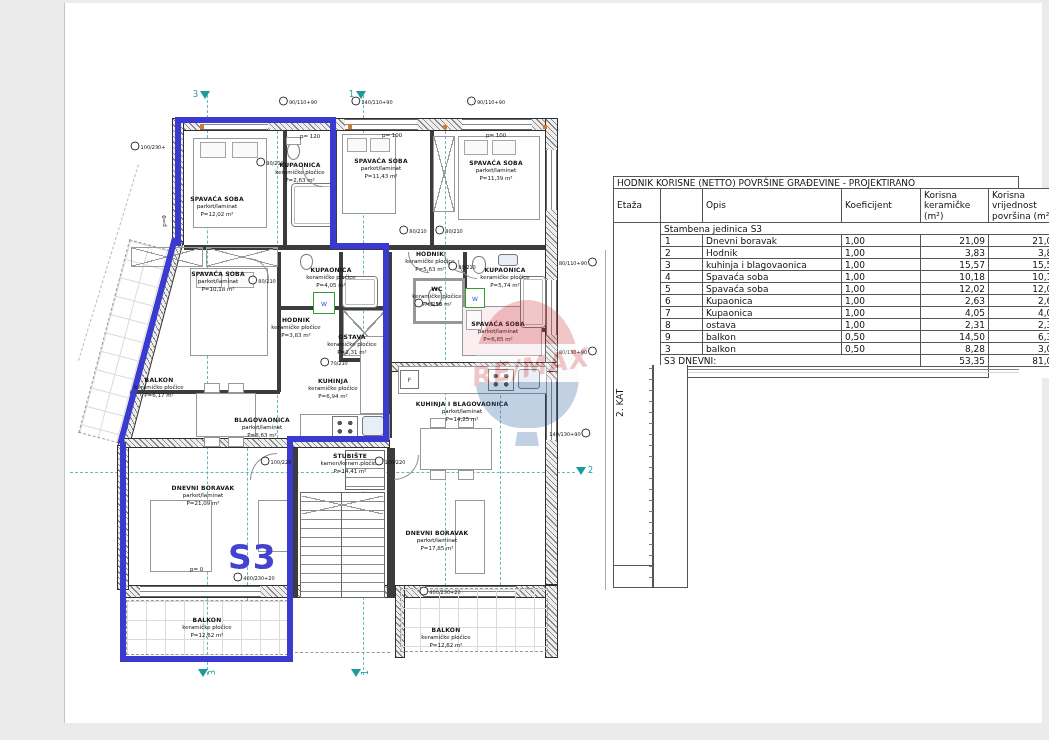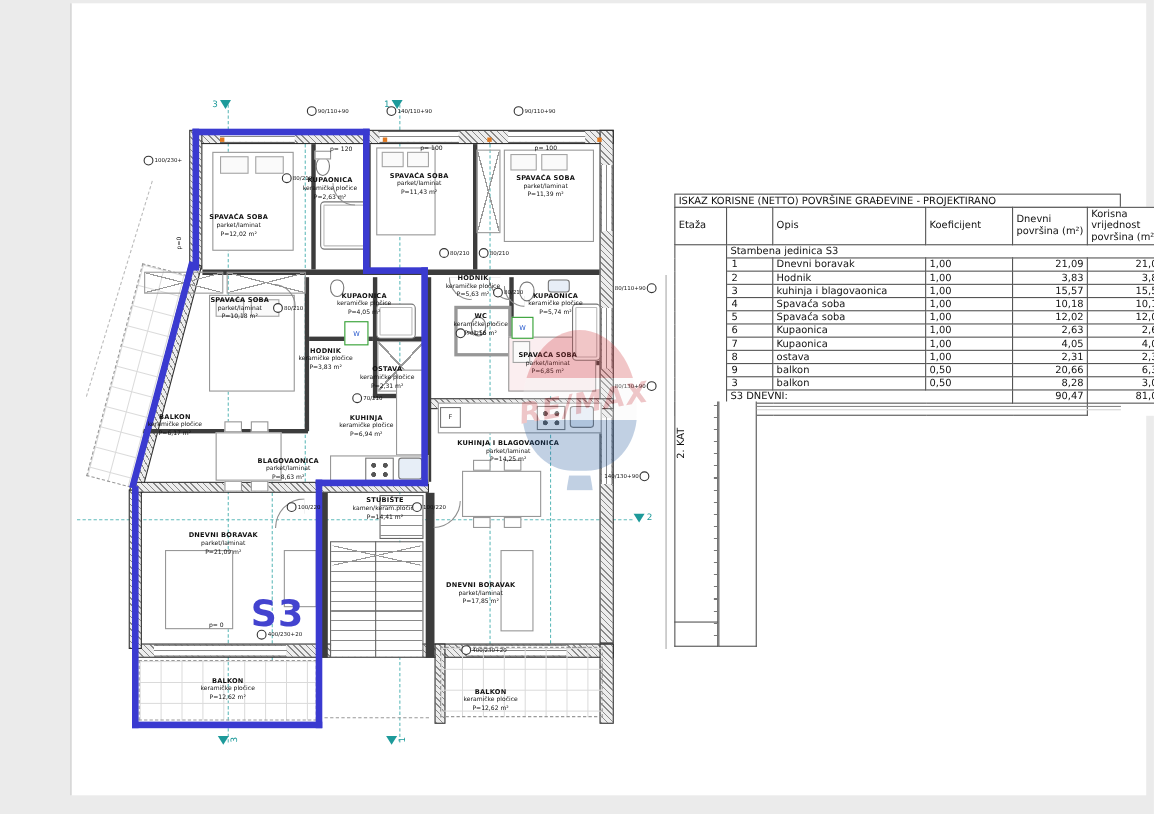--- a/index.html
+++ b/index.html
@@ -427,30 +427,30 @@
   <div class="para" style="left:190px;top:566px">p= 0</div>
 
   <div class="s3big">S3</div>
   <div class="wm">
     <div class="wm-balloon"></div>
     <div class="wm-basket"></div>
     <div class="wm-text">RE/MAX</div>
   </div>
 </div>
 
-<div class="tbl-title">ISKAZ KORISNE (NETTO) POVRŠINE GRAĐEVINE - PROJEKTIRANO</div>
+<div class="tbl-title">HODNIK KORISNE (NETTO) POVRŠINE GRAĐEVINE - PROJEKTIRANO</div>
 <div class="tblwrap">
   <table class="area">
     <tbody>
         <tr>
       <td class="hdr" style="width:40px">Etaža</td>
       <td class="hdr" style="width:35px"></td>
       <td class="hdr" style="width:132px">Opis</td>
       <td class="hdr" style="width:72px">Koeficijent</td>
-      <td class="hdr" style="width:61px">Dnevni površina (m²)</td>
+      <td class="hdr" style="width:61px">Korisna keramičke (m²)</td>
       <td class="hdr" style="width:66px">Korisna vrijednost površina (m²)</td>
     </tr>
     <tr>
       <td rowspan="12"></td>
       <td colspan="5">Stambena jedinica S3</td>
     </tr>
     <tr>
           <td class="cnum">1</td>
           <td>Dnevni boravak</td>
           <td>1,00</td>
@@ -503,33 +503,33 @@
           <td class="cnum">8</td>
           <td>ostava</td>
           <td>1,00</td>
           <td class="num">2,31</td>
           <td class="num">2,31</td>
         </tr>
     <tr>
           <td class="cnum">9</td>
           <td>balkon</td>
           <td>0,50</td>
-          <td class="num">20,66</td>
+          <td class="num">14,50</td>
           <td class="num">6,31</td>
         </tr>
     <tr>
           <td class="cnum">3</td>
           <td>balkon</td>
           <td>0,50</td>
           <td class="num">8,28</td>
           <td class="num">3,09</td>
         </tr>
     <tr>
       <td colspan="3">S3 DNEVNI:</td>
-      <td class="num">90,47</td>
+      <td class="num">53,35</td>
       <td class="num">81,08</td>
     </tr>
     <tr>
           <td colspan="5" style="height:10px"></td>
         </tr>
   </tbody>
     </table>
 </div>
 
 <div class="ext" style="left:613px;top:365px;width:40px;height:223px"></div>

